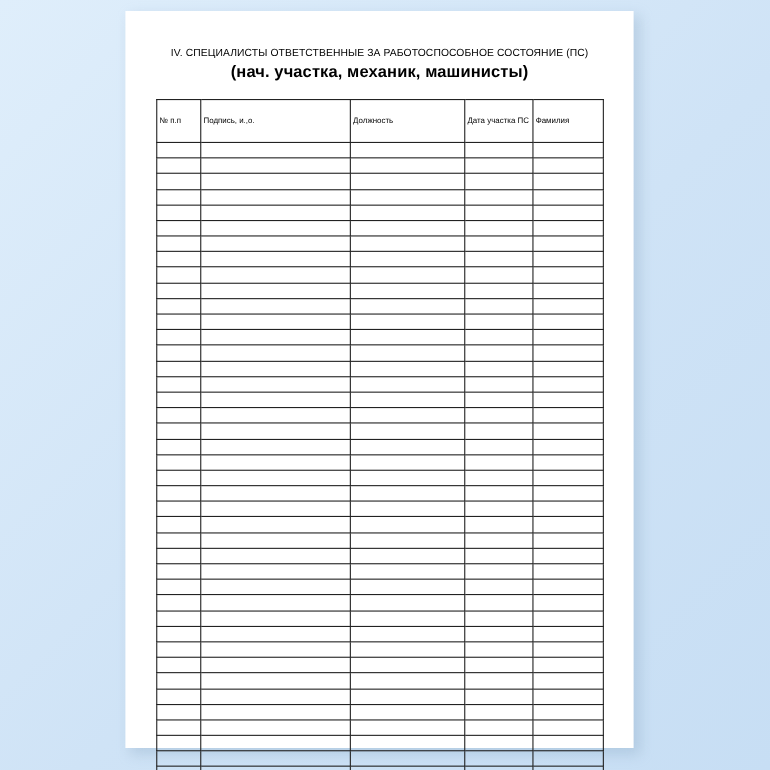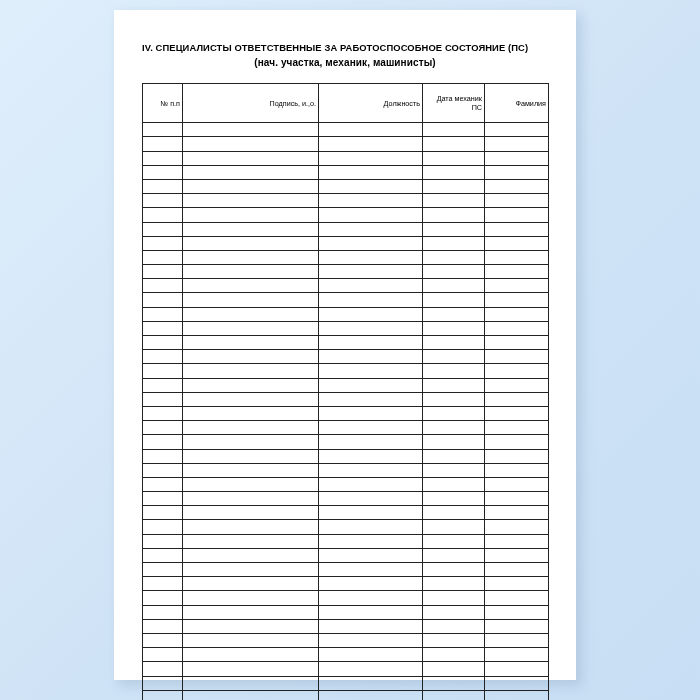--- a/index.html
+++ b/index.html
@@ -33,50 +33,51 @@
     position: absolute;
     left: 114px;
     top: 10px;
     width: 462px;
     height: 670px;
     background: #ffffff;
     box-sizing: border-box;
     padding: 32px 28px 14px 28px;
   }
   .doc-title {
+    text-align: center;
     font-size: 9.4px;
-    font-weight: bold;
+    font-weight: normal;
     color: #000;
     line-height: 1.35;
     letter-spacing: 0.1px;
   }
   .doc-subtitle {
     text-align: center;
-    font-size: 10px;
+    font-size: 15px;
     font-weight: bold;
     color: #000;
     line-height: 1.35;
     margin-top: 1px;
     letter-spacing: 0.1px;
   }
   table.grid {
     margin-top: 14px;
     width: 406px;
     border-collapse: collapse;
     table-layout: fixed;
   }
   table.grid th,
   table.grid td {
     border: 1px solid #222;
     padding: 0;
   }
   table.grid th {
     font-size: 7.2px;
     font-weight: normal;
-    text-align: right;
+    text-align: left;
     vertical-align: middle;
     height: 38px;
     line-height: 1.25;
     color: #000;
   }
   table.grid td {
     height: 13.2px;
   }
   .col-num { width: 40px; }
   .col-name { width: 136px; }
@@ -113,21 +114,21 @@
           <th>
             <span class="th-inner">№ п.п</span>
           </th>
           <th>
             <span class="th-inner">Подпись, и.,о.</span>
           </th>
           <th>
             <span class="th-inner">Должность</span>
           </th>
           <th>
-            <span class="th-inner">Дата механик ПС</span>
+            <span class="th-inner">Дата участка ПС</span>
           </th>
           <th>
             <span class="th-inner">Фамилия</span>
           </th>
         </tr>
       </thead>
       <tbody id="grid-body">
           <tr>
             <td></td>
             <td></td>

